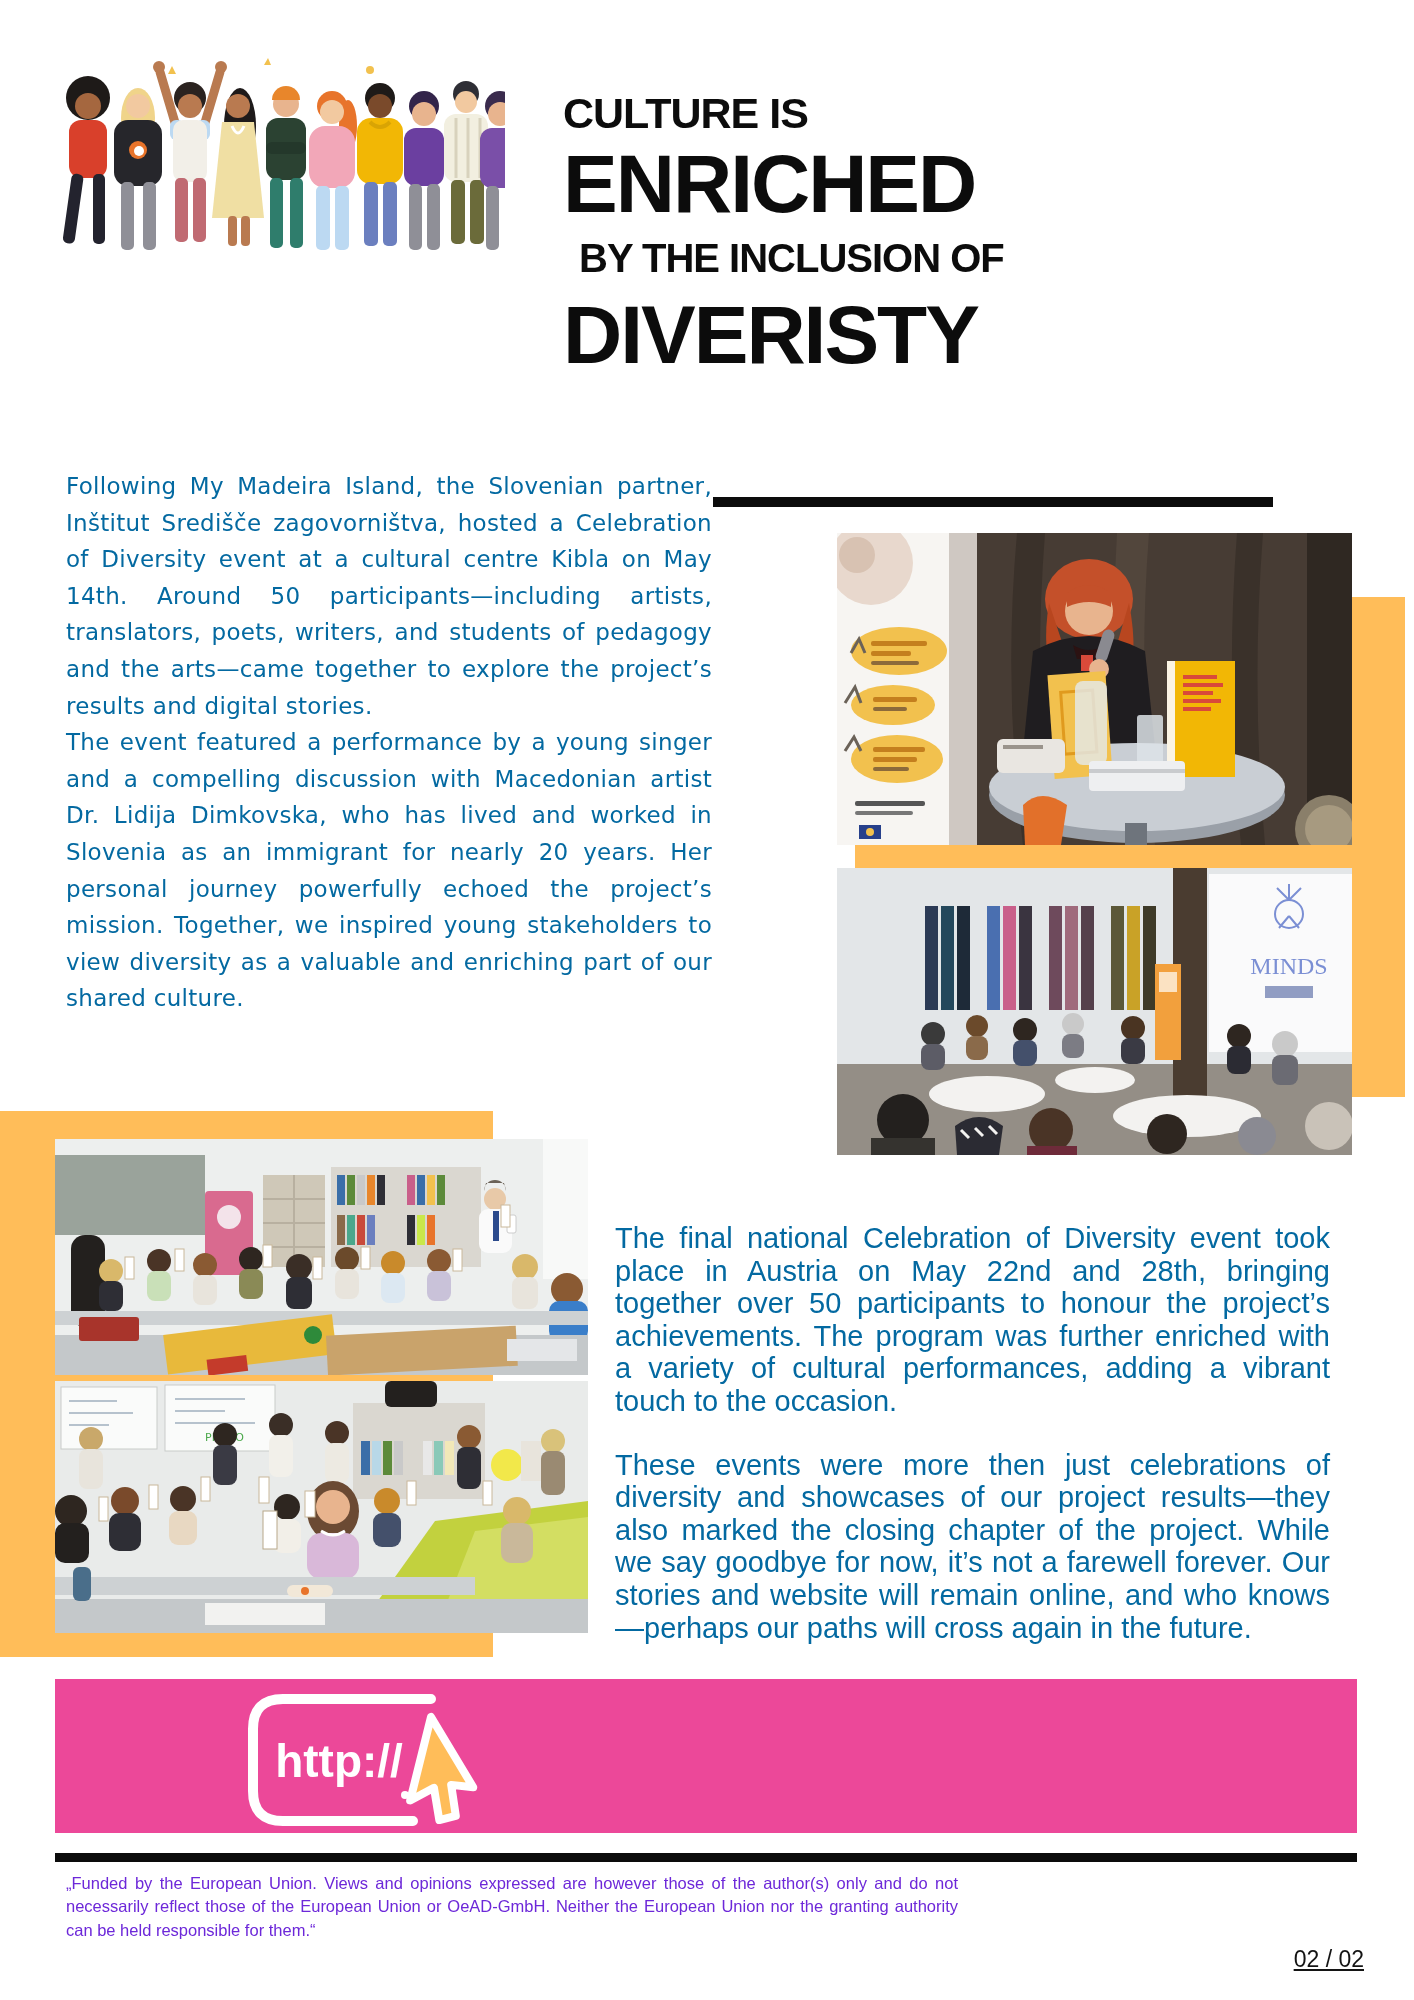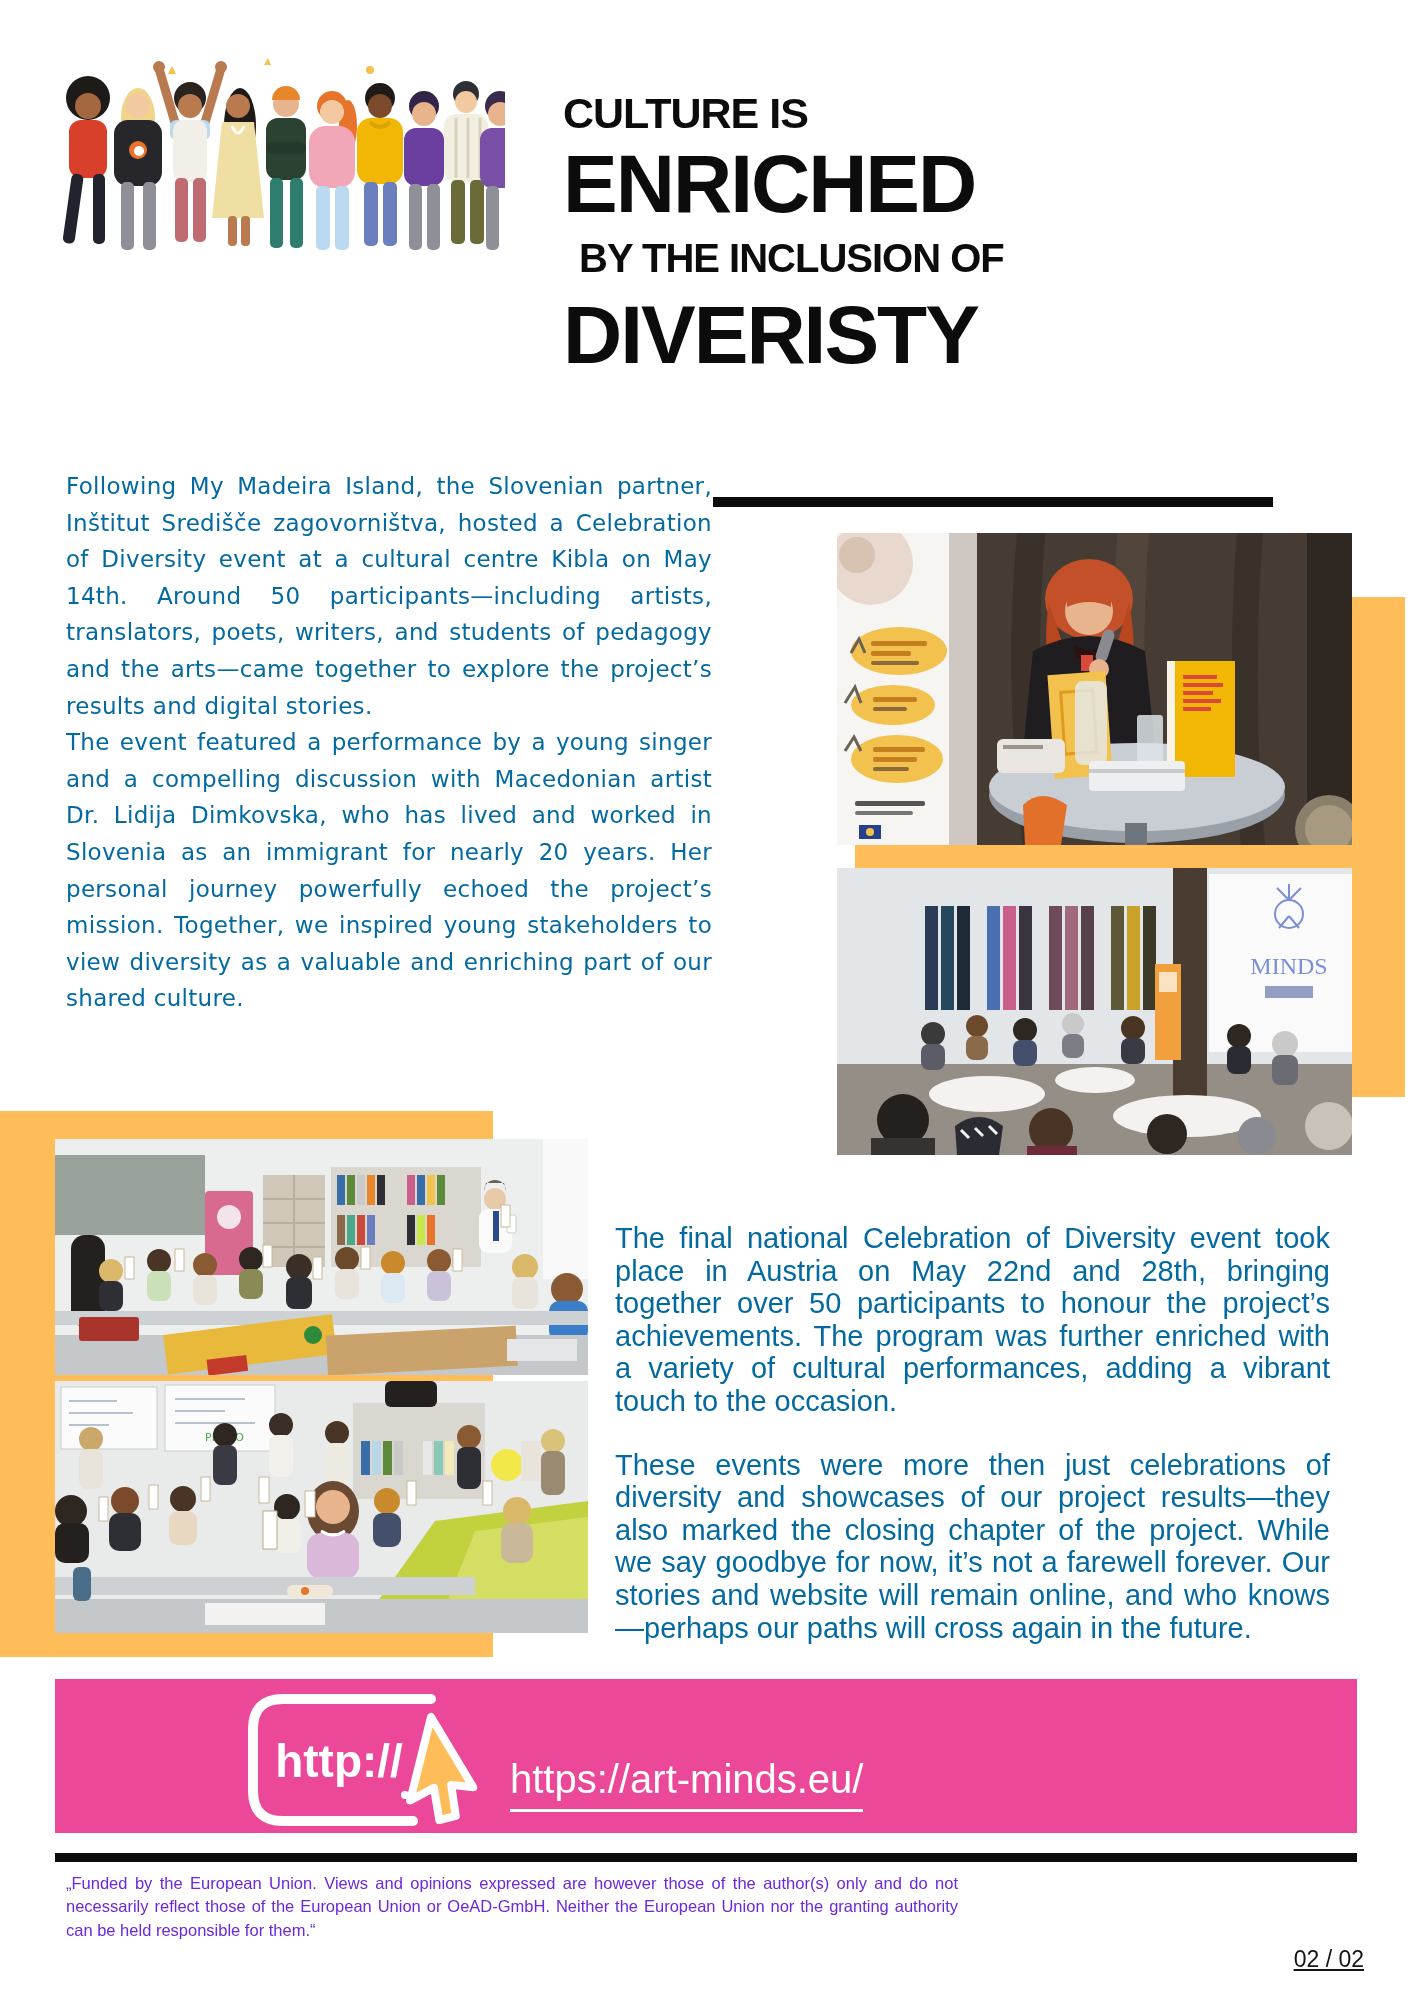--- a/index.html
+++ b/index.html
@@ -493,20 +493,19 @@
 
   <div class="abs" id="link-banner">
     <svg id="http-icon" viewBox="0 0 300 146">
       <path d="M196 12 H48 Q18 12 18 42 V104 Q18 134 48 134 H178" fill="none" stroke="#FFFFFF" stroke-width="10" stroke-linecap="round"></path>
       <text x="104" y="90" text-anchor="middle" font-size="46" font-weight="bold" fill="#FFFFFF" font-family="Liberation Sans, DejaVu Sans, sans-serif">http://</text>
       <g transform="translate(196,30) rotate(14)">
         <path d="M0 0 V86 L20 68 L33 98 L48 90 L36 61 L58 58 Z" fill="#FFBD59" stroke="#FFFFFF" stroke-width="8" stroke-linejoin="round"></path>
       </g>
       <circle cx="170" cy="108" r="4" fill="#FFFFFF"></circle>
     </svg>
-    <a id="site-link">https://art-minds.eu/</a>
   </div>
 
   <div class="abs" id="footer-rule"></div>
   <div class="abs" id="footer-text">„Funded by the European Union. Views and opinions expressed are however those of the author(s) only and do not necessarily reflect those of the European Union or OeAD-GmbH. Neither the European Union nor the granting authority can be held responsible for them.“</div>
   <div class="abs" id="page-number">02 / 02</div>
 
 </div>
 
 </body></html>

